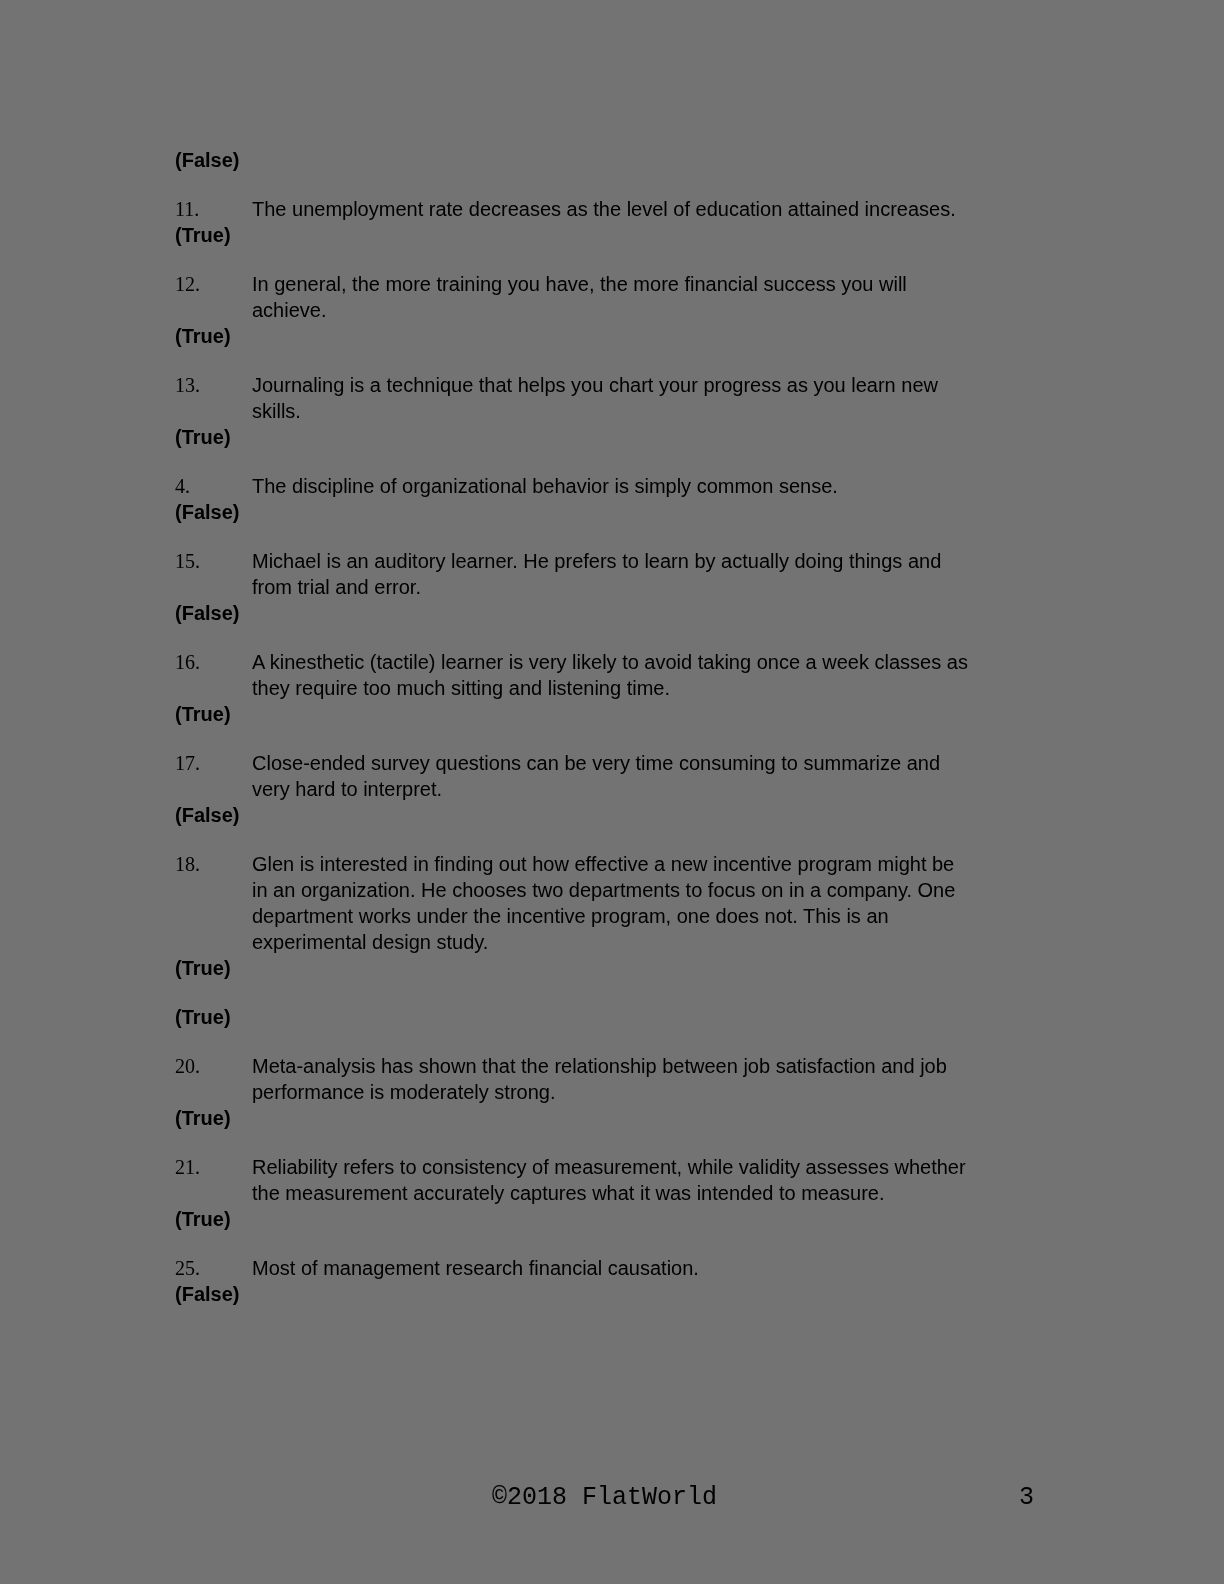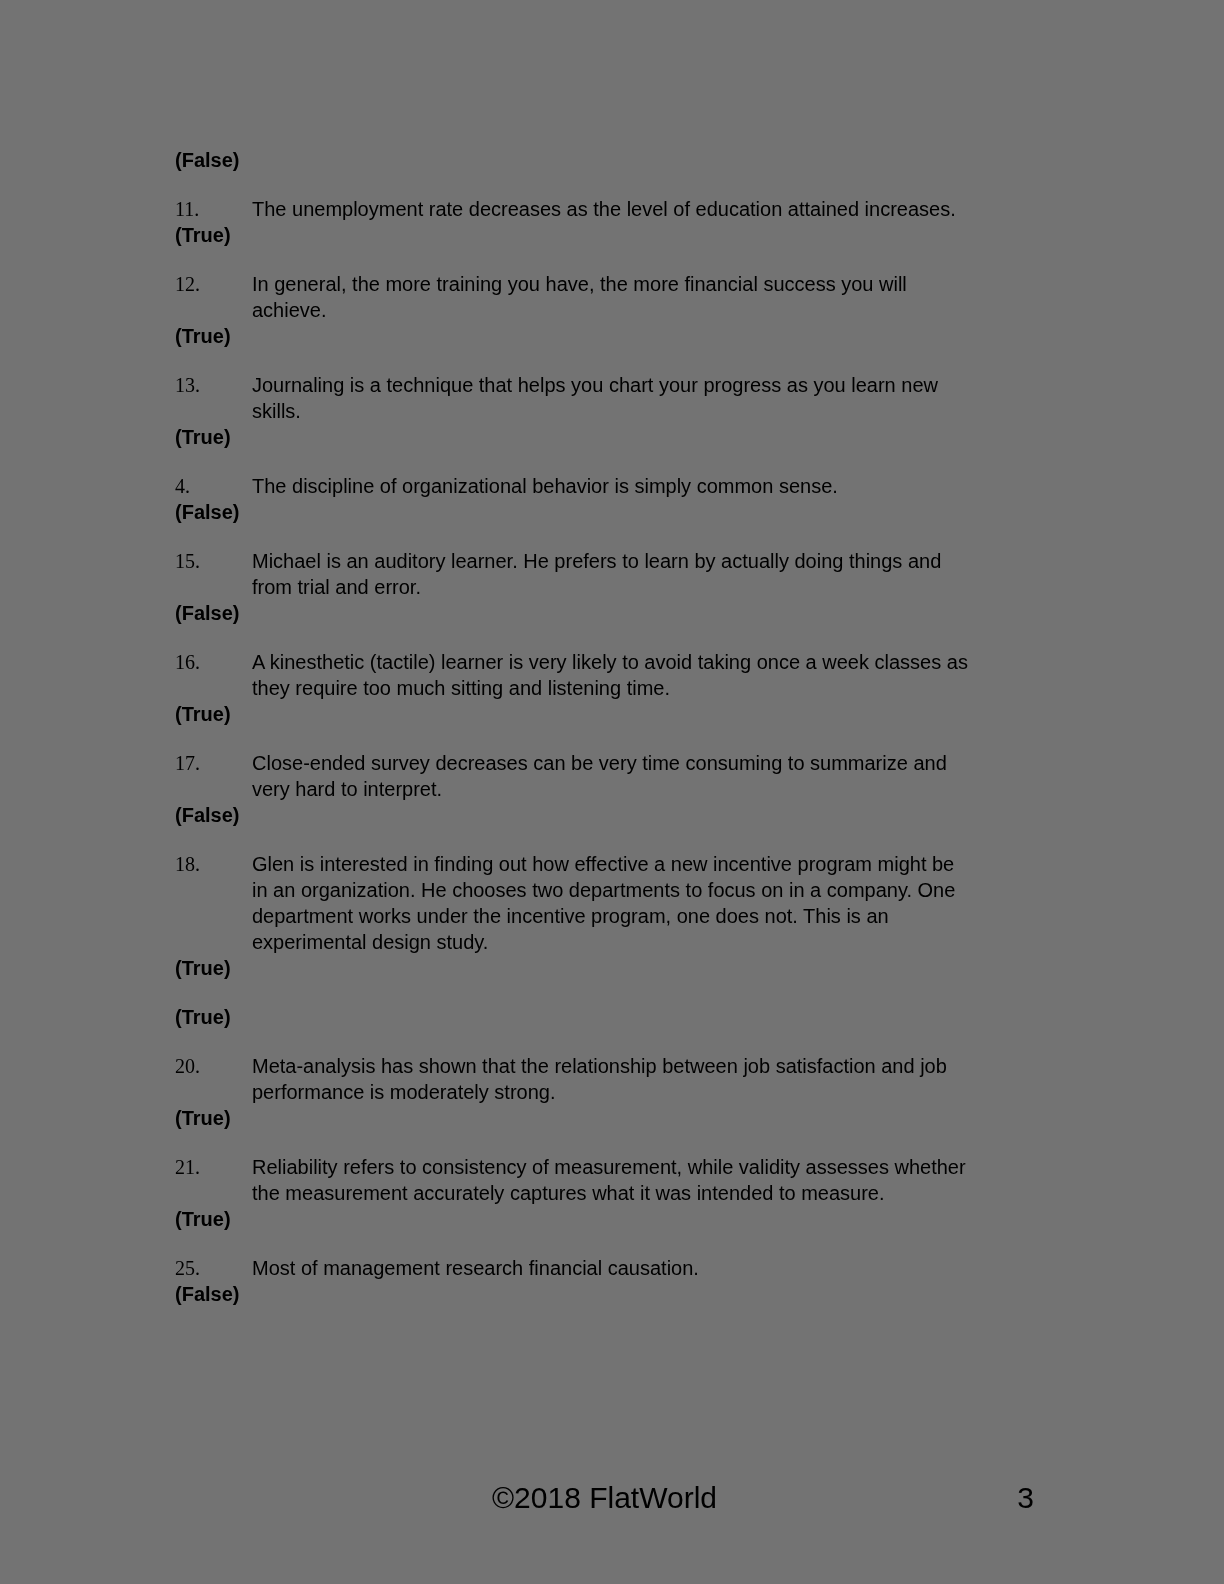--- a/index.html
+++ b/index.html
@@ -43,22 +43,22 @@
     white-space: pre-line;
   }
   .answer {
     font-weight: bold;
   }
   .footer {
     position: absolute;
     top: 1483px;
     left: 175px;
     right: 190px;
-    font-family: Liberation Sans, sans-serif;
-    font-size: 30px;
+    font-family: Liberation Mono, monospace;
+    font-size: 25px;
     line-height: 30px;
   }
   .footer-copyright {
     text-align: center;
   }
   .footer-page-number {
     position: absolute;
     right: 0;
     top: 0;
   }
@@ -121,21 +121,21 @@
       <div class="q-num">16.</div>
       <div class="q-text">A kinesthetic (tactile) learner is very likely to avoid taking once a week classes as
 they require too much sitting and listening time.</div>
     </div>
     <div class="answer">(True)</div>
   </div>
 
   <div class="qa-block">
     <div class="q-row">
       <div class="q-num">17.</div>
-      <div class="q-text">Close-ended survey decreases can be very time consuming to summarize and
+      <div class="q-text">Close-ended survey questions can be very time consuming to summarize and
 very hard to interpret.</div>
     </div>
     <div class="answer">(False)</div>
   </div>
 
   <div class="qa-block">
     <div class="q-row">
       <div class="q-num">18.</div>
       <div class="q-text">Glen is interested in finding out how effective a new incentive program might be
 in an organization. He chooses two departments to focus on in a company. One

